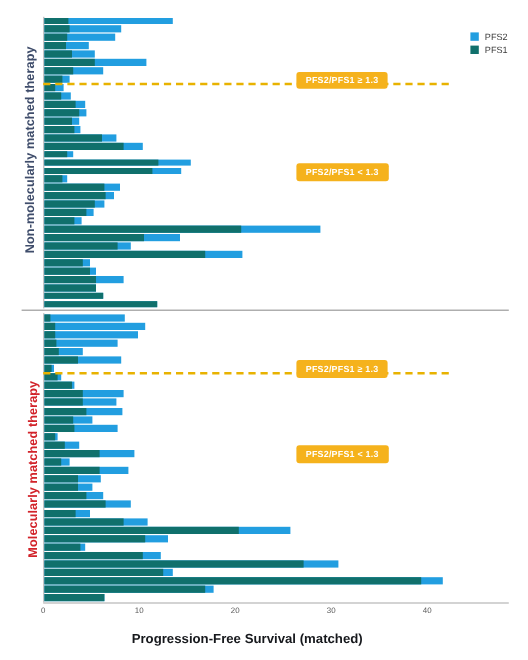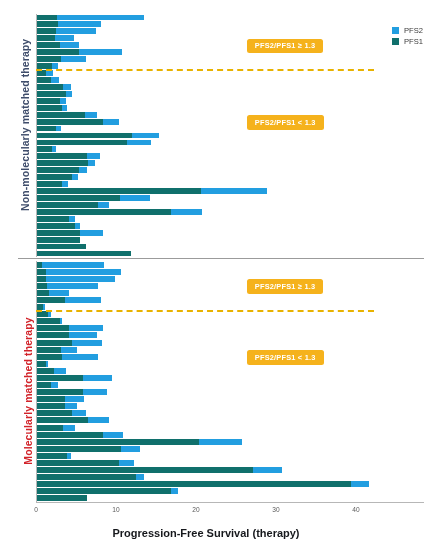--- a/index.html
+++ b/index.html
@@ -103,20 +103,21 @@
     position: absolute;
     background: #f5b21c;
     color: #ffffff;
     font-size: 7.4px;
     font-weight: bold;
     letter-spacing: 0.2px;
     padding: 3.5px 8px;
     border-radius: 2.5px;
     white-space: nowrap;
     line-height: 1;
+    margin-top: 21px;
   }
 
   
   #x-axis-line {
     position: absolute;
     left: 36px;
     top: 502px;
     width: 388px;
     height: 0;
     border-top: 1px solid #b7b7b7;
@@ -458,21 +459,21 @@
   <div class="panel-separator"></div>
 
   <div id="x-axis-line"></div>
   <div id="x-tick-labels">
       <div class="x-tick-label" style="left: 36px;">0</div>
       <div class="x-tick-label" style="left: 116px;">10</div>
       <div class="x-tick-label" style="left: 196px;">20</div>
       <div class="x-tick-label" style="left: 276px;">30</div>
       <div class="x-tick-label" style="left: 356px;">40</div>
     </div>
-  <div id="x-axis-title">Progression-Free  Survival (therapy)</div>
+  <div id="x-axis-title">Progression-Free  Survival (matched)</div>
 
   <div id="legend">
     <div class="legend-item">
       <span class="legend-swatch" style="background: rgb(34, 158, 224);"></span>
       <span class="legend-text">PFS2</span>
     </div>
     <div class="legend-item">
       <span class="legend-swatch" style="background: rgb(16, 112, 108);"></span>
       <span class="legend-text">PFS1</span>
     </div>

